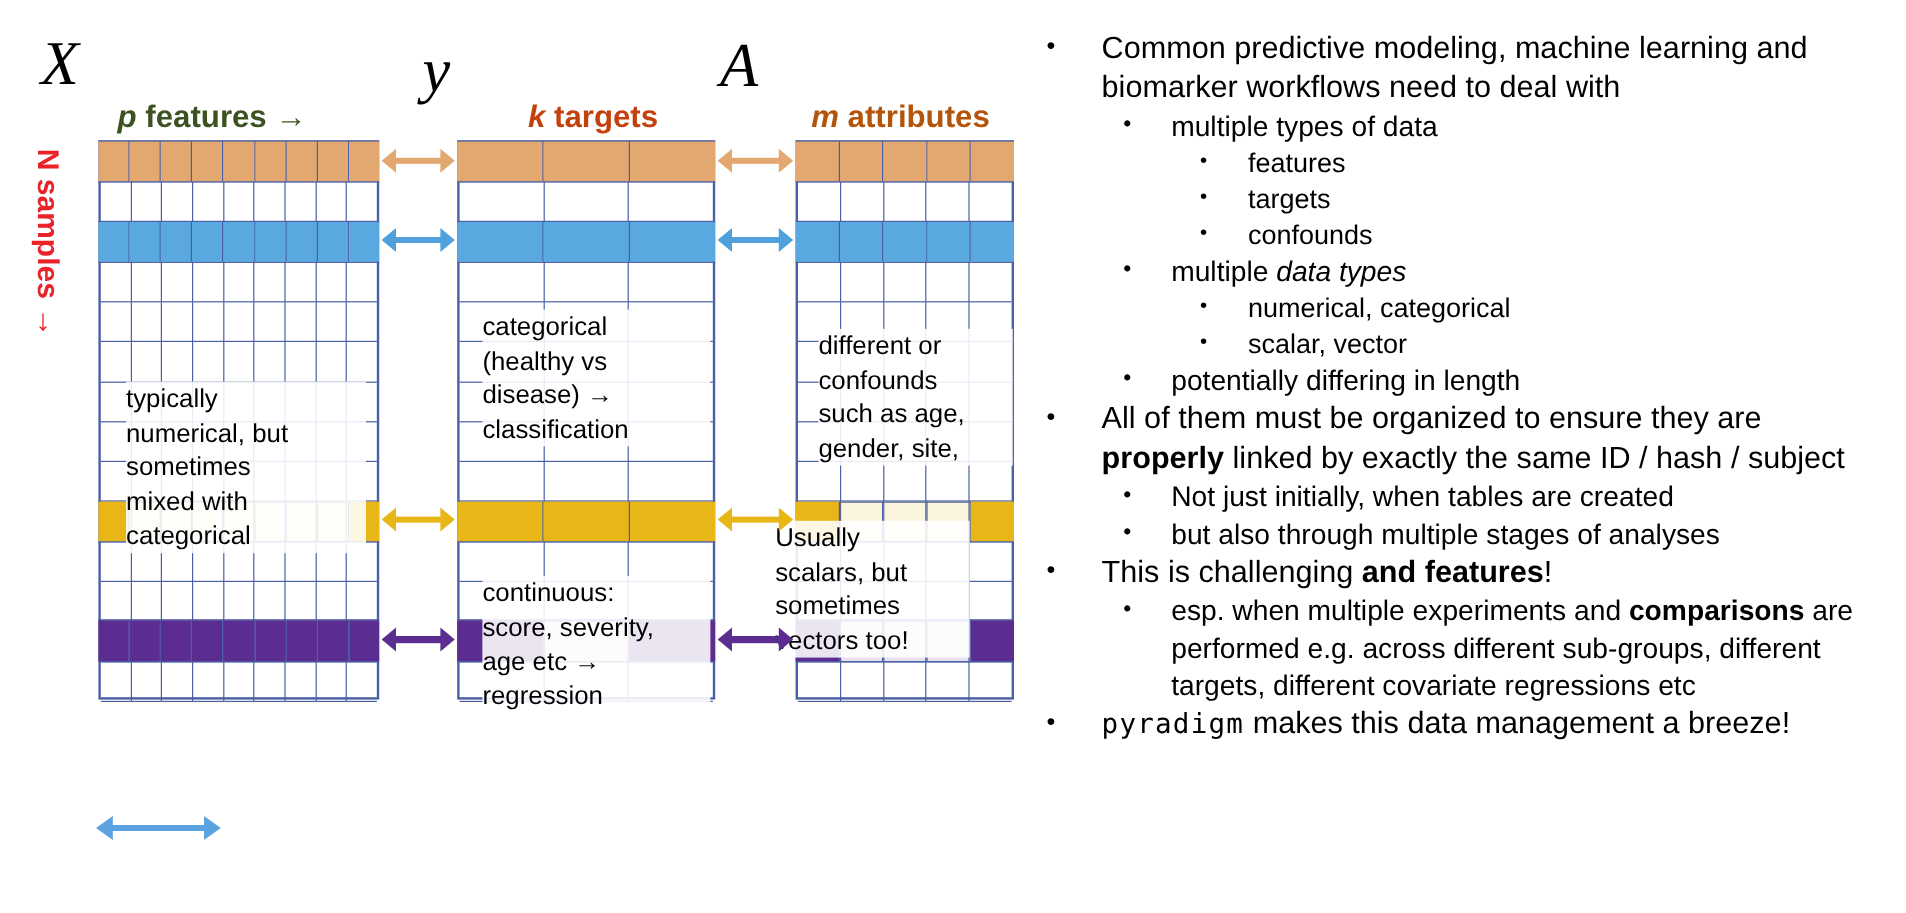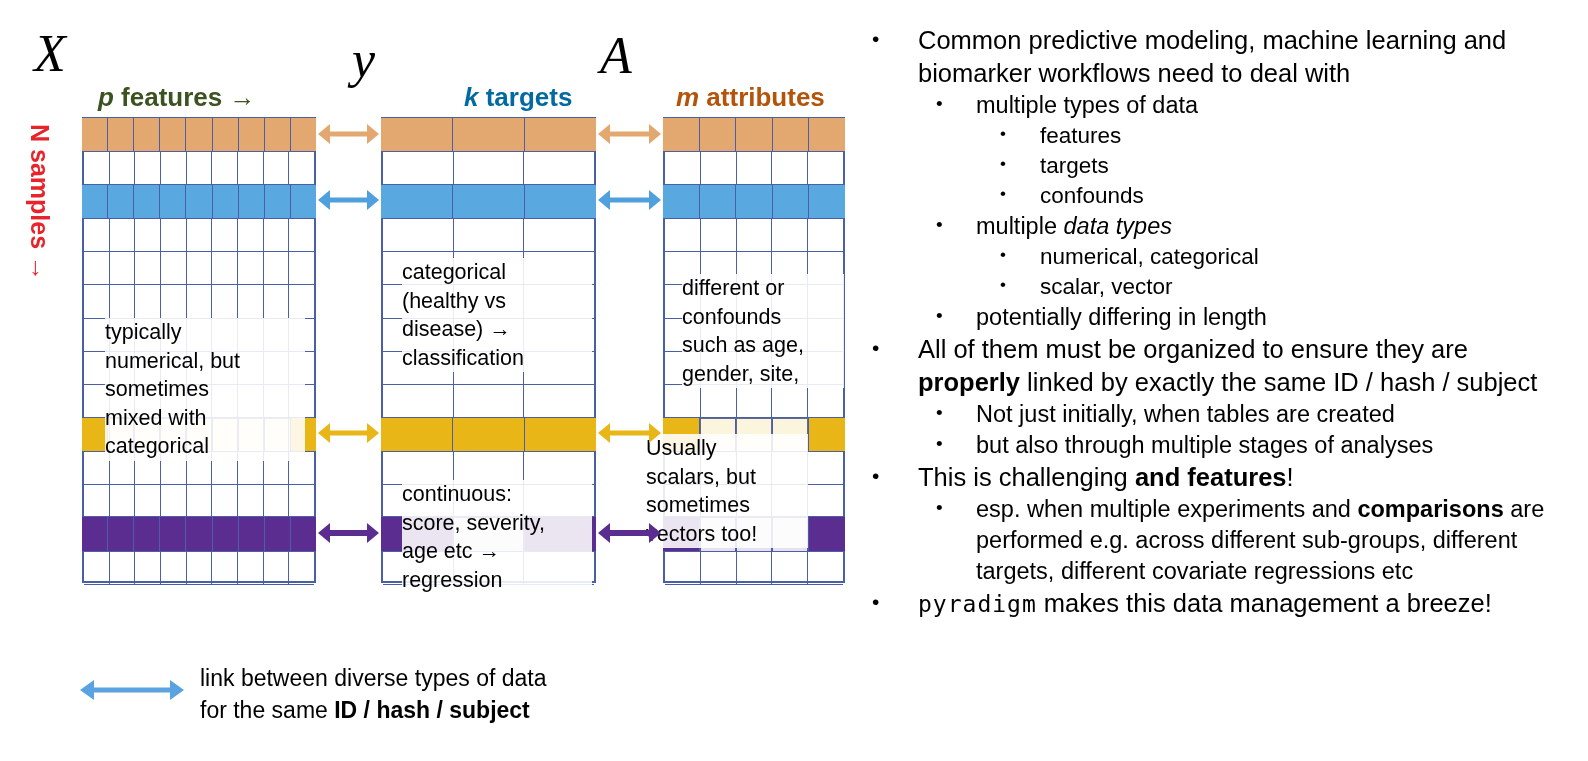--- a/index.html
+++ b/index.html
@@ -61,21 +61,21 @@
 
 <div class="stage">
 
   <div class="big-letter" style="left:34px;top:28px;">X</div>
   <div class="big-letter" style="left:352px;top:34px;">y</div>
   <div class="big-letter" style="left:600px;top:30px;">A</div>
 
   <div class="col-label" style="left:98px;top:84px;color:#3C5220;">
     <span class="it">p</span><span> features →</span>
   </div>
-  <div class="col-label" style="left:464px;top:84px;color:#0369a1;">
+  <div class="col-label" style="left:440px;top:84px;color:#c2410c;">
     <span class="it">k</span><span> targets</span>
   </div>
   <div class="col-label" style="left:676px;top:84px;color:#B4540A;">
     <span class="it">m</span><span> attributes</span>
   </div>
 
   <div class="n-samples" style="left:52px;top:124px;">N samples →</div>
 
   <div class="matrix" id="mx" style="left:82px;top:117px;width:234px;height:466px;">
       <div class="mrow" style="top: 0px; height: 33.2857px;">
@@ -534,24 +534,20 @@
     <div>scalars, but</div>
     <div>sometimes</div>
     <div>vectors too!</div>
   </div>
 
   <div class="arrow" style="left:80px;top:690px;width:104px;">
     <div class="bar" style="background:#5BA3E0;"></div>
     <div class="hL" style="border-right:14px solid #5BA3E0;"></div>
     <div class="hR" style="border-left:14px solid #5BA3E0;"></div>
   </div>
-  <div class="legend-text" style="left:200px;top:663px;">
-    <div>link between diverse types of data</div>
-    <div><span>for the same </span><b>ID / hash / subject</b></div>
-  </div>
 
   <div class="bullets">
 
     <div class="bl lvl1">
       <span class="dot">•</span>
       <span class="tx">Common predictive modeling, machine learning and biomarker workflows need to deal with</span>
     </div>
 
     <div class="bl lvl2 ind2">
       <span class="dotw">•</span>

